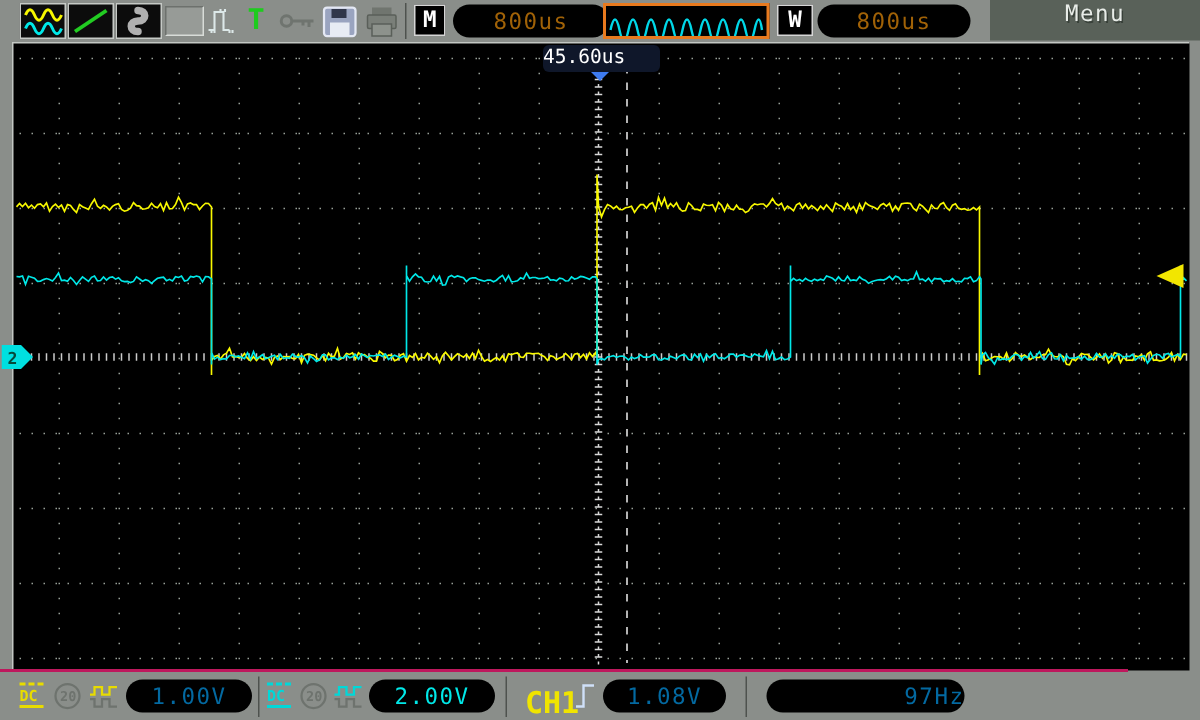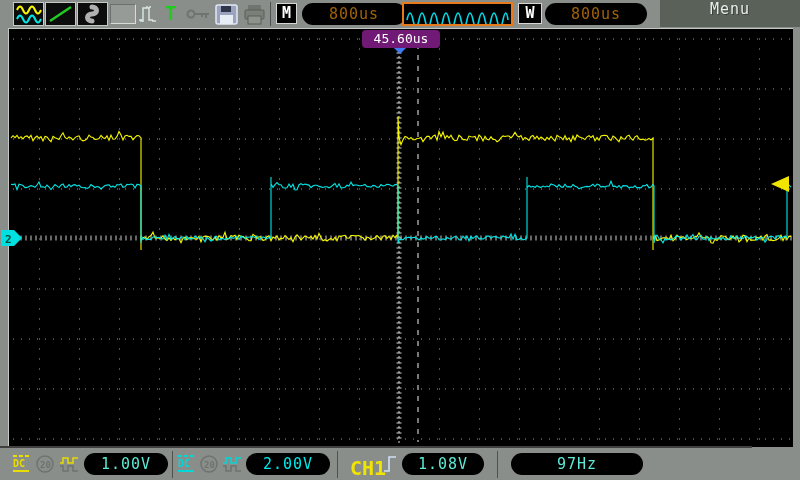--- a/index.html
+++ b/index.html
@@ -17,32 +17,32 @@
   .mwbox{position:absolute;top:3px;height:21px;background:#000;border:1px solid #d6d6d6;box-sizing:border-box;
          color:#fff;font-weight:bold;font-size:15px;text-align:center;line-height:19px;}
   .pill{position:absolute;background:#000;border-radius:12px;height:22px;text-align:center;
         line-height:22px;font-size:15px;letter-spacing:1px;}
   .pill.top{top:3px;color:#a16207;}
   .orangebox{position:absolute;left:402px;top:2px;width:111px;height:24px;background:#000;
              border:2px solid #e87a1e;box-sizing:border-box;}
   
   .display{position:absolute;left:8px;top:28px;width:784px;height:418px;background:#000;
            border-top:1px solid #c4c8c4;border-left:1px solid #c4c8c4;box-sizing:content-box;}
-  .balloon{position:absolute;left:353px;top:1px;width:78px;height:18px;background:#701a75;
-           border-radius:4px;color:#fff;font-size:13px;text-align:center;line-height:18px;z-index:5;}
+  .balloon{position:absolute;left:353px;top:1px;width:78px;height:18px;background:#0f172a;
+           border-radius:4px;color:#fff;font-size:13px;text-align:left;line-height:18px;z-index:5;}
   .balloon:after{content:"";position:absolute;left:32px;top:100%;border:6px solid transparent;
                  border-top-color:#3e7bf0;border-bottom-width:0;}
   .ch2-marker{position:absolute;left:-8px;top:201px;width:22px;height:16px;z-index:4;}
   .trig-arrow{position:absolute;left:760px;top:146px;width:22px;height:18px;z-index:4;}
   
-  .statusbar{position:absolute;left:0;top:446px;width:752px;height:34px;background:#8a8e8a;border-top:2px solid #404040;box-sizing:border-box;}
+  .statusbar{position:absolute;left:0;top:446px;width:752px;height:34px;background:#8a8e8a;border-top:2px solid #be185d;box-sizing:border-box;}
   .statusbar .sep-v{top:3px;height:27px;}
   .sicon{position:absolute;top:6px;}
   .pill.bottom{top:5px;}
-  .ch1-text{color:#5eead4;} .ch2-text{color:#00e8e8;}
+  .ch1-text{color:#0369a1;} .ch2-text{color:#00e8e8;}
   .trig-src{position:absolute;left:350px;top:8px;color:#f0e400;font-size:20px;font-weight:bold;}
   .datetime{position:absolute;left:660px;top:8px;width:132px;color:#dcdcd6;font-size:14px;}
 </style>
 </head>
 <body>
 
 <div class="screen">
 
   <div class="topbar">
 
@@ -162,16 +162,16 @@
     <div class="sep-v" style="left:337px;"></div>
 
     <div class="trig-src">CH1</div>
     <svg class="sicon" style="left:383px;top:5px;" width="16" height="22">
       <path d="M1 18 h5 v-14 h7" stroke="#cfe0f8" stroke-width="1.6" fill="none"></path>
     </svg>
     <div class="pill bottom ch1-text" style="left:402px;width:82px;">1.08V</div>
 
     <div class="sep-v" style="left:497px;"></div>
 
-    <div class="pill bottom ch1-text" style="left:511px;width:132px;">97Hz</div>
+    <div class="pill bottom ch1-text" style="left:511px;width:132px;text-align:right;">97Hz</div>
 
   </div>
 </div>
 
 </body></html>

